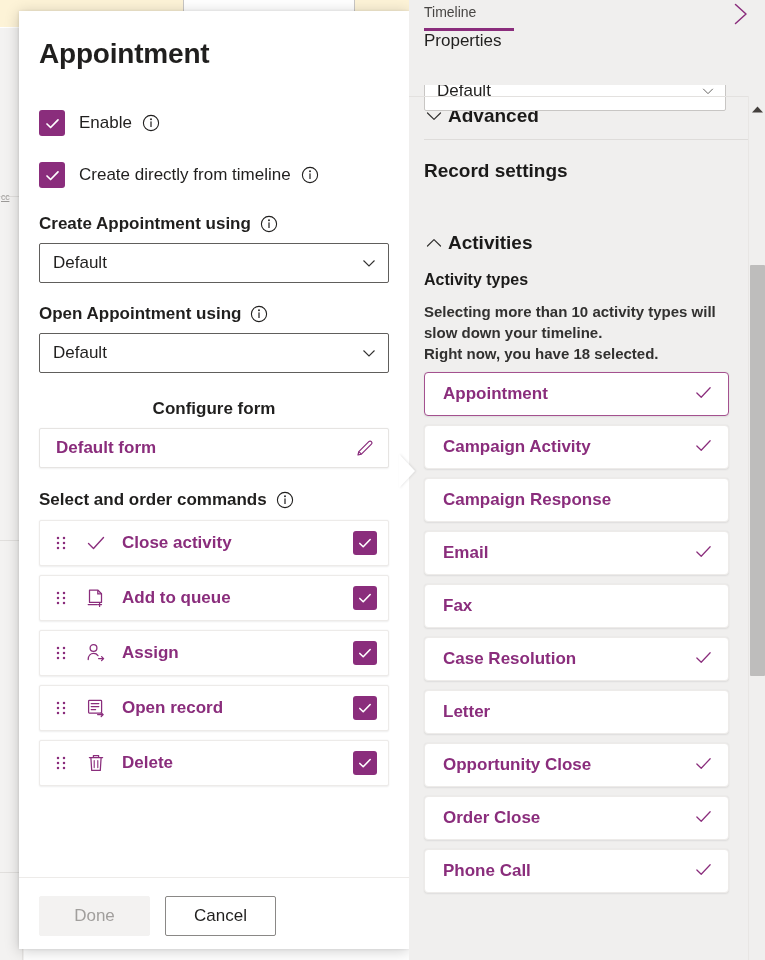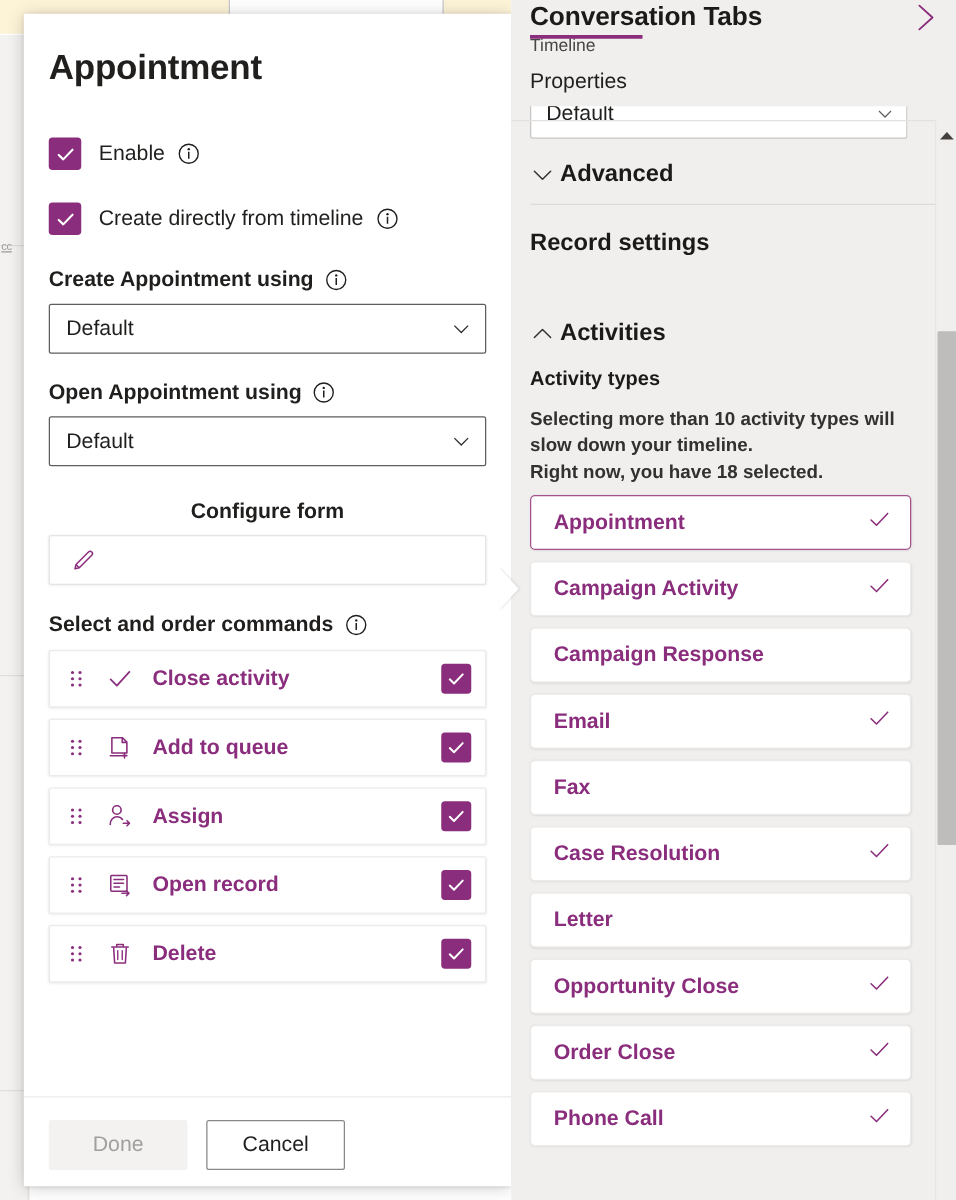--- a/index.html
+++ b/index.html
@@ -294,20 +294,21 @@
         <span class="combo-val">Default</span>
         <svg width="16" height="16" viewBox="0 0 16 16">
           <path d="M2.5 5.5 L8 11 L13.5 5.5" stroke="#323130" stroke-width="1.1" fill="none"></path>
         </svg>
       </div>
 
       <div class="field-label" style="margin-top:26px;justify-content:center;">
         <span>Configure form</span>
       </div>
       <div class="formbox">
+        <span class="formbox-val">Default form</span>
         <svg width="22" height="22" viewBox="0 0 22 22">
           <path d="M4 18 L4.8 14.6 L14.8 4.6 A1.7 1.7 0 0 1 17.4 7.2 L7.4 17.2 Z" fill="none" stroke="#8a2d7c" stroke-width="1.2" stroke-linejoin="round"></path>
           <path d="M4.8 14.6 L7.4 17.2" stroke="#8a2d7c" stroke-width="1.2"></path>
         </svg>
       </div>
 
       <div class="field-label" style="margin-top:22px;">
         <span>Select and order commands</span>
         <span class="info-icon">
           <svg width="18" height="18" viewBox="0 0 18 18">
@@ -455,21 +456,20 @@
 
     <div class="dialog-footer">
       <div class="btn btn-done">Done</div>
       <div class="btn btn-cancel">Cancel</div>
     </div>
   </div>
 
   <div class="rpanel">
 
     <div class="rpanel-head">
-      <div class="rp-title">Conversation Tabs</div>
       <div class="rp-sub">Timeline</div>
     </div>
     <div class="rp-chevron">
       <svg width="26" height="26" viewBox="0 0 26 26">
         <path d="M8.5 3.5 L19 13 L8.5 22.5" stroke="#8a2d7c" stroke-width="1.5" fill="none" stroke-linecap="round" stroke-linejoin="round"></path>
       </svg>
     </div>
 
     <div class="rp-tabs">
       <span class="rp-tab">Properties</span>

